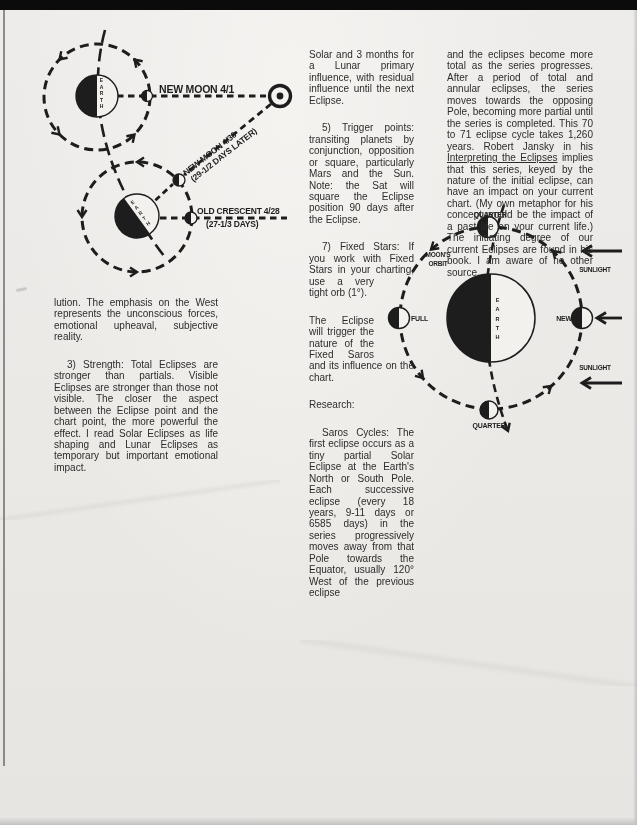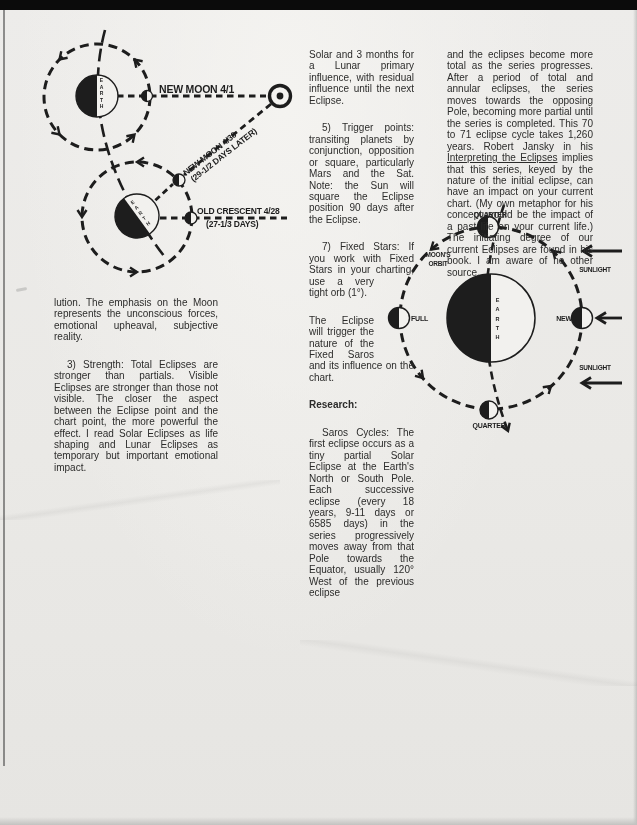--- a/index.html
+++ b/index.html
@@ -22,21 +22,21 @@
     background:linear-gradient(188deg,rgba(0,0,0,0) 44%,rgba(0,0,0,.04) 50%,rgba(0,0,0,0) 57%);}
   .mark1{position:absolute;left:16px;top:288px;width:11px;height:3px;
     background:rgba(0,0,0,.14);transform:rotate(-10deg);border-radius:2px;}
 
   .col{position:absolute;font-size:10px;line-height:11.45px;}
   .col p{margin:16px;text-align:justify;}
   .col-left{left:38px;top:281px;width:196px;}
   .col-mid{left:293px;top:33px;width:137px;}
   .col-right{left:431px;top:33px;width:178px;}
   .ind{text-indent:13px;}
-  .rhead{text-align:right;font-weight:bold;}
+  .rhead{text-align:right;font-weight:normal;}
   .book{text-decoration:underline;}
   .fl{float:right;clear:right;}
   .f1{width:14px;height:40px;}
   .f2{width:56px;height:78px;}
 
   svg{position:absolute;overflow:visible;}
   .d1{left:8px;top:16px;}
   .d2{left:392px;top:190px;}
   svg text{font-family:"Liberation Sans",sans-serif;font-weight:bold;fill:#1d1d1d;letter-spacing:-.2px;}
   .lbl-lg{font-size:10.5px;}
@@ -168,27 +168,27 @@
     <text class="lbl-sm" x="489" y="428" text-anchor="middle">QUARTER</text>
     <text class="lbl-xs" x="438" y="257" text-anchor="middle">MOON'S</text>
     <text class="lbl-xs" x="438" y="265.5" text-anchor="middle">ORBIT</text>
     <text class="lbl-sm" x="411" y="321">FULL</text>
     <text class="lbl-sm" x="572" y="321" text-anchor="end">NEW</text>
     <text class="lbl-xs" x="595" y="272" text-anchor="middle">SUNLIGHT</text>
     <text class="lbl-xs" x="595" y="370" text-anchor="middle">SUNLIGHT</text>
   </svg>
 
   <div class="col col-left">
-    <p>lution. The emphasis on the Moon represents the unconscious forces, emotional upheaval, subjective reality.</p>
+    <p>lution. The emphasis on the West represents the unconscious forces, emotional upheaval, subjective reality.</p>
     <p class="ind">3) Strength: Total Eclipses are stronger than partials. Visible Eclipses are stronger than those not visible. The closer the aspect between the Eclipse point and the chart point, the more powerful the effect. I read Solar Eclipses as life shaping and Lunar Eclipses as temporary but important emotional impact.</p>
   </div>
 
   <div class="col col-mid">
     <p>Solar and 3 months for a Lunar primary influence, with residual influence until the next Eclipse.</p>
-    <p class="ind">5) Trigger points: transiting planets by conjunction, opposition or square, particularly Mars and the Sat. Note: the Sun will square the Eclipse position 90 days after the Eclipse.</p>
+    <p class="ind">5) Trigger points: transiting planets by conjunction, opposition or square, particularly Mars and the Sun. Note: the Sat will square the Eclipse position 90 days after the Eclipse.</p>
     <div class="fl f1"></div>
     <div class="fl f2"></div>
     <p class="ind">7) Fixed Stars: If you work with Fixed Stars in your charting, use a very tight orb (1°).</p>
     <p>The Eclipse will trigger the nature of the Fixed Saros and its influence on the chart.</p>
     <p class="rhead">Research:</p>
     <p class="ind">Saros Cycles: The first eclipse occurs as a tiny partial Solar Eclipse at the Earth's North or South Pole. Each successive eclipse (every 18 years, 9-11 days or 6585 days) in the series progressively moves away from that Pole towards the Equator, usually 120° West of the previous eclipse</p>
   </div>
 
   <div class="col col-right">
     <p><span>and the eclipses become more total as the series progresses. After a period of total and annular eclipses, the series moves towards the opposing Pole, becoming more partial until the series is completed. This 70 to 71 eclipse cycle takes 1,260 years. Robert Jansky in his </span><span class="book">Interpreting the Eclipses</span><span> implies that this series, keyed by the nature of the initial eclipse, can have an impact on your current chart. (My own metaphor for his concept would be the impact of a past life on your current life.) The initiating degree of our current Eclipses are found in his book. I am aware of no other source.</span></p>

